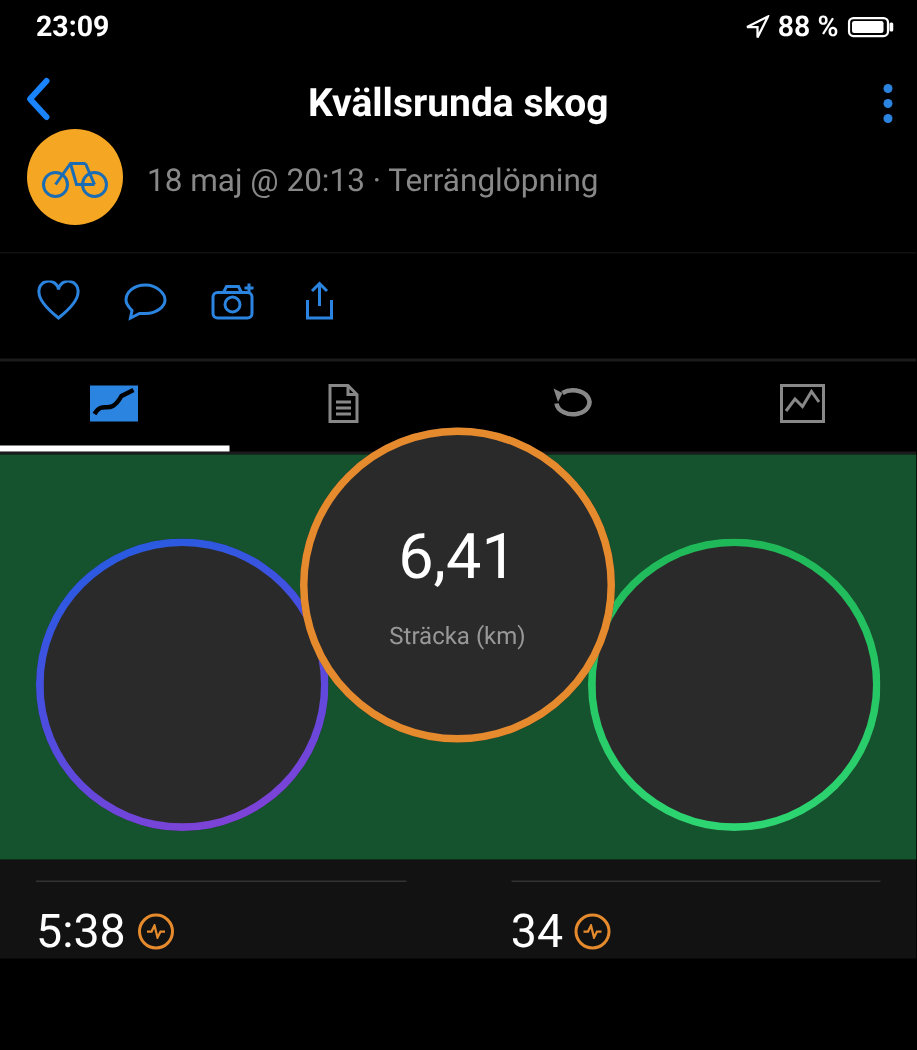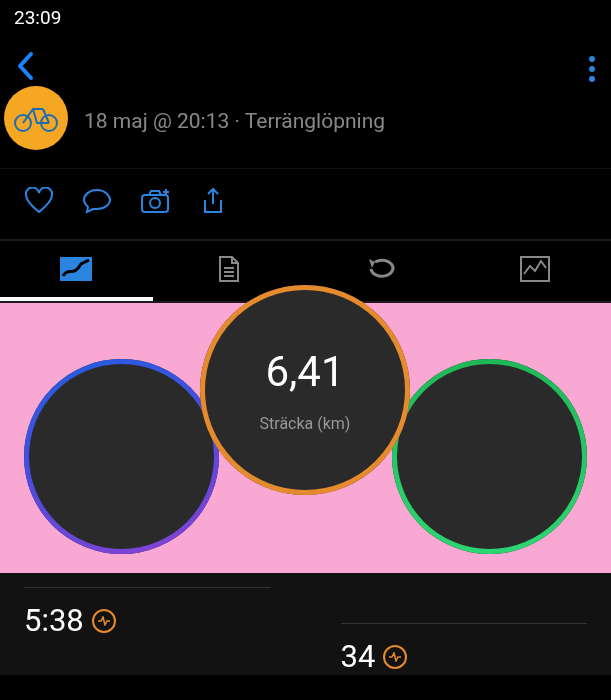--- a/index.html
+++ b/index.html
@@ -15,21 +15,21 @@
     
     .status-bar {
       display: flex;
       justify-content: space-between;
       align-items: center;
       padding: 6px 14px 4px;
       font-size: 19px;
       font-weight: 600;
     }
     .status-left, .status-right { display: flex; align-items: center; gap: 6px; }
-    .status-center { font-weight: 400; }
+    .status-center { font-weight: 700; margin-left: 10px; }
 
     
     .nav-bar {
       display: flex;
       align-items: center;
       padding: 18px 16px 22px;
       position: relative;
     }
     .back-btn { color: #1a84ff; font-size: 32px; font-weight: 300; line-height: 1; }
     .nav-title {
@@ -49,21 +49,21 @@
     }
     .more-btn span {
       width: 6px; height: 6px; border-radius: 50%; background: #2b84e0;
     }
 
     
     .activity-row {
       display: flex;
       align-items: center;
       gap: 16px;
-      padding: 0 4px 18px;
+      padding: 0 18px 18px;
     }
     .avatar {
       width: 64px; height: 64px; border-radius: 50%;
       background: #f5a623;
       display: flex; align-items: center; justify-content: center;
       margin-top: -22px;
     }
     .activity-meta {
       color: #888;
       font-size: 21px;
@@ -94,21 +94,21 @@
       justify-content: center;
       padding: 14px 0;
       border-bottom: 4px solid transparent;
     }
     .tab.active { border-bottom-color: #fff; }
 
     
     .gauges-area {
       position: relative;
       height: 270px;
-      background: #f9a8d4;
+      background: #14532d;
       margin-top: 0;
     }
     .gauge {
       position: absolute;
       border-radius: 50%;
       background: #2a2a2a;
       display: flex;
       flex-direction: column;
       align-items: center;
       justify-content: center;
@@ -158,45 +158,57 @@
       display: flex;
       background: #121212;
       padding: 14px 24px 0;
       gap: 40px;
     }
     .stat {
       flex: 1;
       border-top: 1px solid #333;
       padding-top: 14px;
     }
-    .stat + .stat { margin-left: 30px; margin-top: 36px; }
+    .stat + .stat { margin-left: 30px; }
     .stat-val {
       display: flex; align-items: center; gap: 8px;
       font-size: 31px; font-weight: 400;
     }
     .stat-label { color: #989898; font-size: 18px; margin-top: 2px; }
     .pulse-icn {
       width: 24px; height: 24px; border-radius: 50%;
       border: 2px solid #e68a2e;
       display: inline-flex; align-items: center; justify-content: center;
     }
   </style>
 </head>
 <body>
 
 <div class="status-bar">
   <div class="status-center">23:09</div>
+  <div class="status-right">
+    <svg width="16" height="16" viewBox="0 0 16 16">
+      <path d="M1 8 L15 1 L8 15 L8 8 Z" fill="none" stroke="#fff" stroke-width="1.5"></path>
+    </svg>
+    <span>88 %</span>
+    <svg width="32" height="16" viewBox="0 0 32 16">
+      <rect x="1" y="2" width="26" height="12" rx="3" stroke="#fff" stroke-width="1.5" fill="none"></rect>
+      <rect x="3" y="4" width="21" height="8" rx="1.5" fill="#fff"></rect>
+      <rect x="28" y="5" width="2.5" height="6" rx="1" fill="#fff"></rect>
+    </svg>
+  </div>
 </div>
 
 <div class="nav-bar">
   <div class="back-btn">
     <svg width="18" height="30" viewBox="0 0 18 30">
         <path d="M15 3 L4 15 L15 27" stroke="#1a84ff" stroke-width="4" fill="none" stroke-linecap="round" stroke-linejoin="round"></path>
       </svg>
   </div>
+  <div class="nav-title">Kvällsrunda skog</div>
   <div class="more-btn">
     <span></span>
       <span></span>
       <span></span>
   </div>
 </div>
 
 <div class="activity-row">
   <div class="avatar">
     <svg width="46" height="30" viewBox="0 0 46 30">

